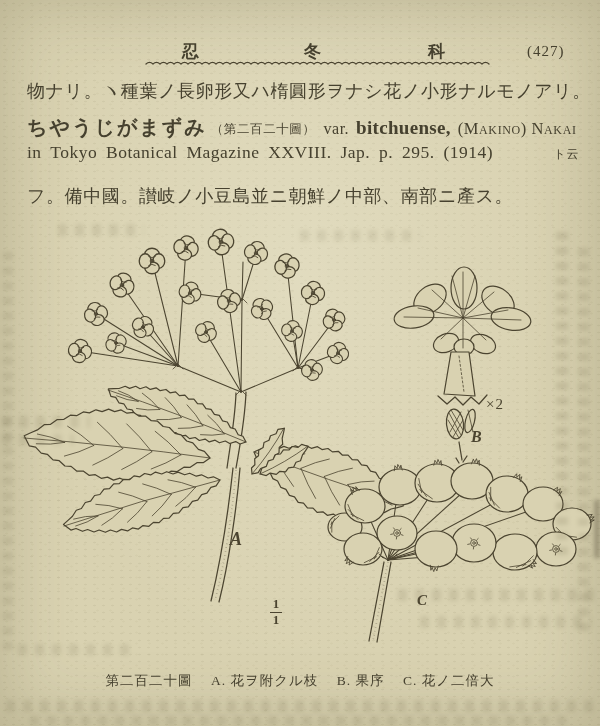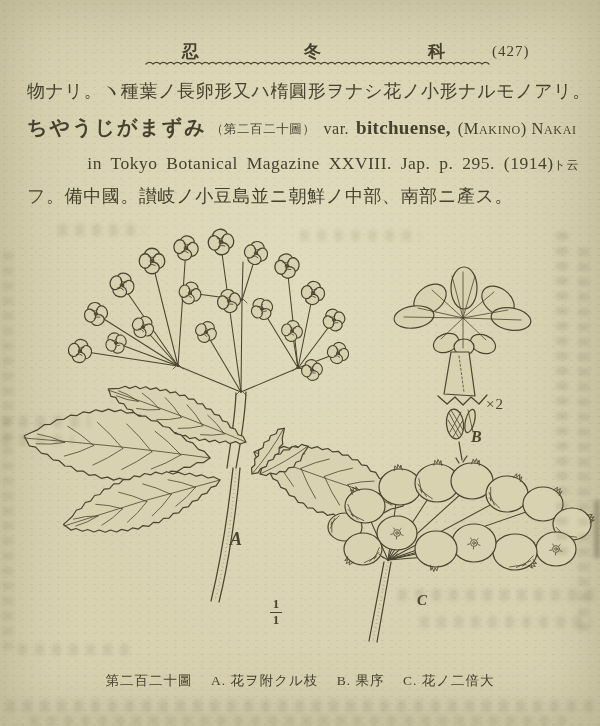--- a/index.html
+++ b/index.html
@@ -15,31 +15,31 @@
       radial-gradient(ellipse at 50% 38%, rgba(255,253,240,.22), rgba(255,253,240,0) 62%),
       radial-gradient(rgba(118,108,76,.10) 1px, transparent 1.4px),
       radial-gradient(rgba(150,140,100,.08) 1px, transparent 1.3px);
     background-size:auto, 9px 7px, 13px 11px;
     box-shadow:inset 0 0 70px rgba(95,85,50,.28);
     font-family:"Liberation Serif","DejaVu Serif",serif;
     color:var(--ink);
   }
   
   .fam-char{position:absolute;top:40px;font-size:17px;font-weight:600;letter-spacing:0}
-  .pageno{position:absolute;left:492px;top:43px;font-size:15px;letter-spacing:1px}
+  .pageno{position:absolute;left:527px;top:43px;font-size:15px;letter-spacing:1px}
   
   .tline{position:absolute;left:27px;white-space:nowrap;font-size:18px;letter-spacing:.6px}
   .l1{top:79px}
   .l2{top:114px;display:flex;align-items:baseline}
   .l2 .kana{font-size:20px;font-weight:600;letter-spacing:2px}
   .l2 .figref{font-size:12.5px;margin-left:4px;transform:translateY(-1px)}
   .l2 .var{font-size:16px;margin-left:8px;letter-spacing:.5px}
   .l2 .species{font-size:19px;font-weight:700;margin-left:7px;letter-spacing:.3px}
   .l2 .authors{font-size:16.5px;margin-left:7px;font-variant:small-caps;letter-spacing:.6px}
-  .l3{top:153px;width:552px;display:flex;justify-content:flex-end;align-items:baseline}
+  .l3{top:142px;width:552px;display:flex;justify-content:space-between;align-items:baseline}
   .l3 .latin{font-size:17.5px;letter-spacing:.5px;word-spacing:4px}
   .l3 .cjk{font-size:12px}
   .l4{top:184px}
   
   .figlabel{position:absolute;font-style:italic;font-weight:600;color:var(--line)}
   .lab-a{left:230px;top:529px;font-size:18px}
   .lab-b{left:471px;top:428px;font-size:16px}
   .lab-c{left:417px;top:592px;font-size:15px}
   .mag{position:absolute;left:486px;top:396px;font-size:15px;letter-spacing:1px;color:var(--line)}
   .fraction{position:absolute;left:267px;top:597px;width:18px;text-align:center;

